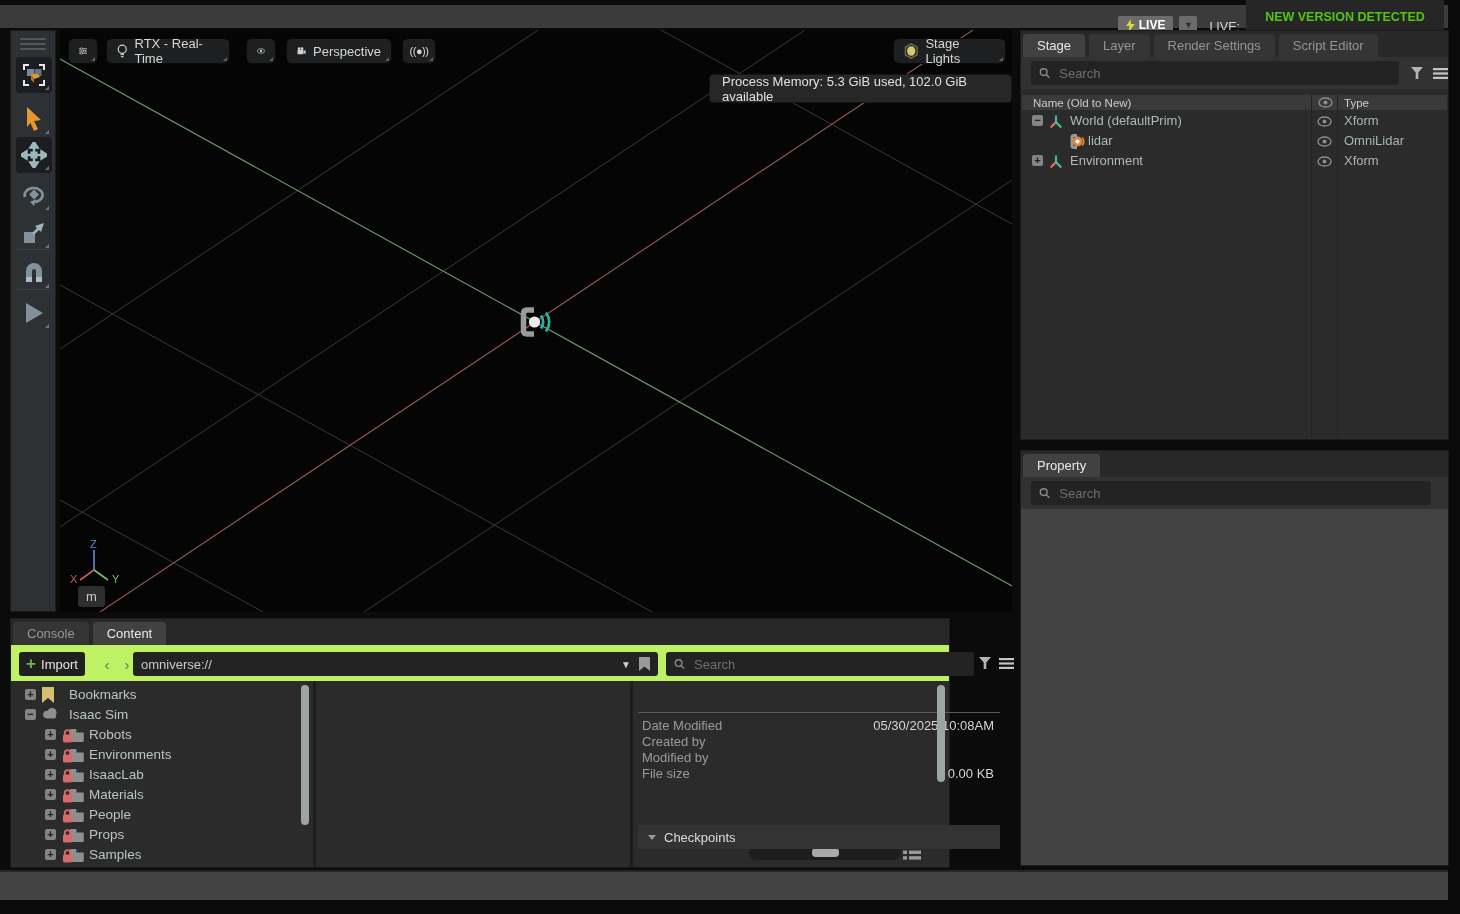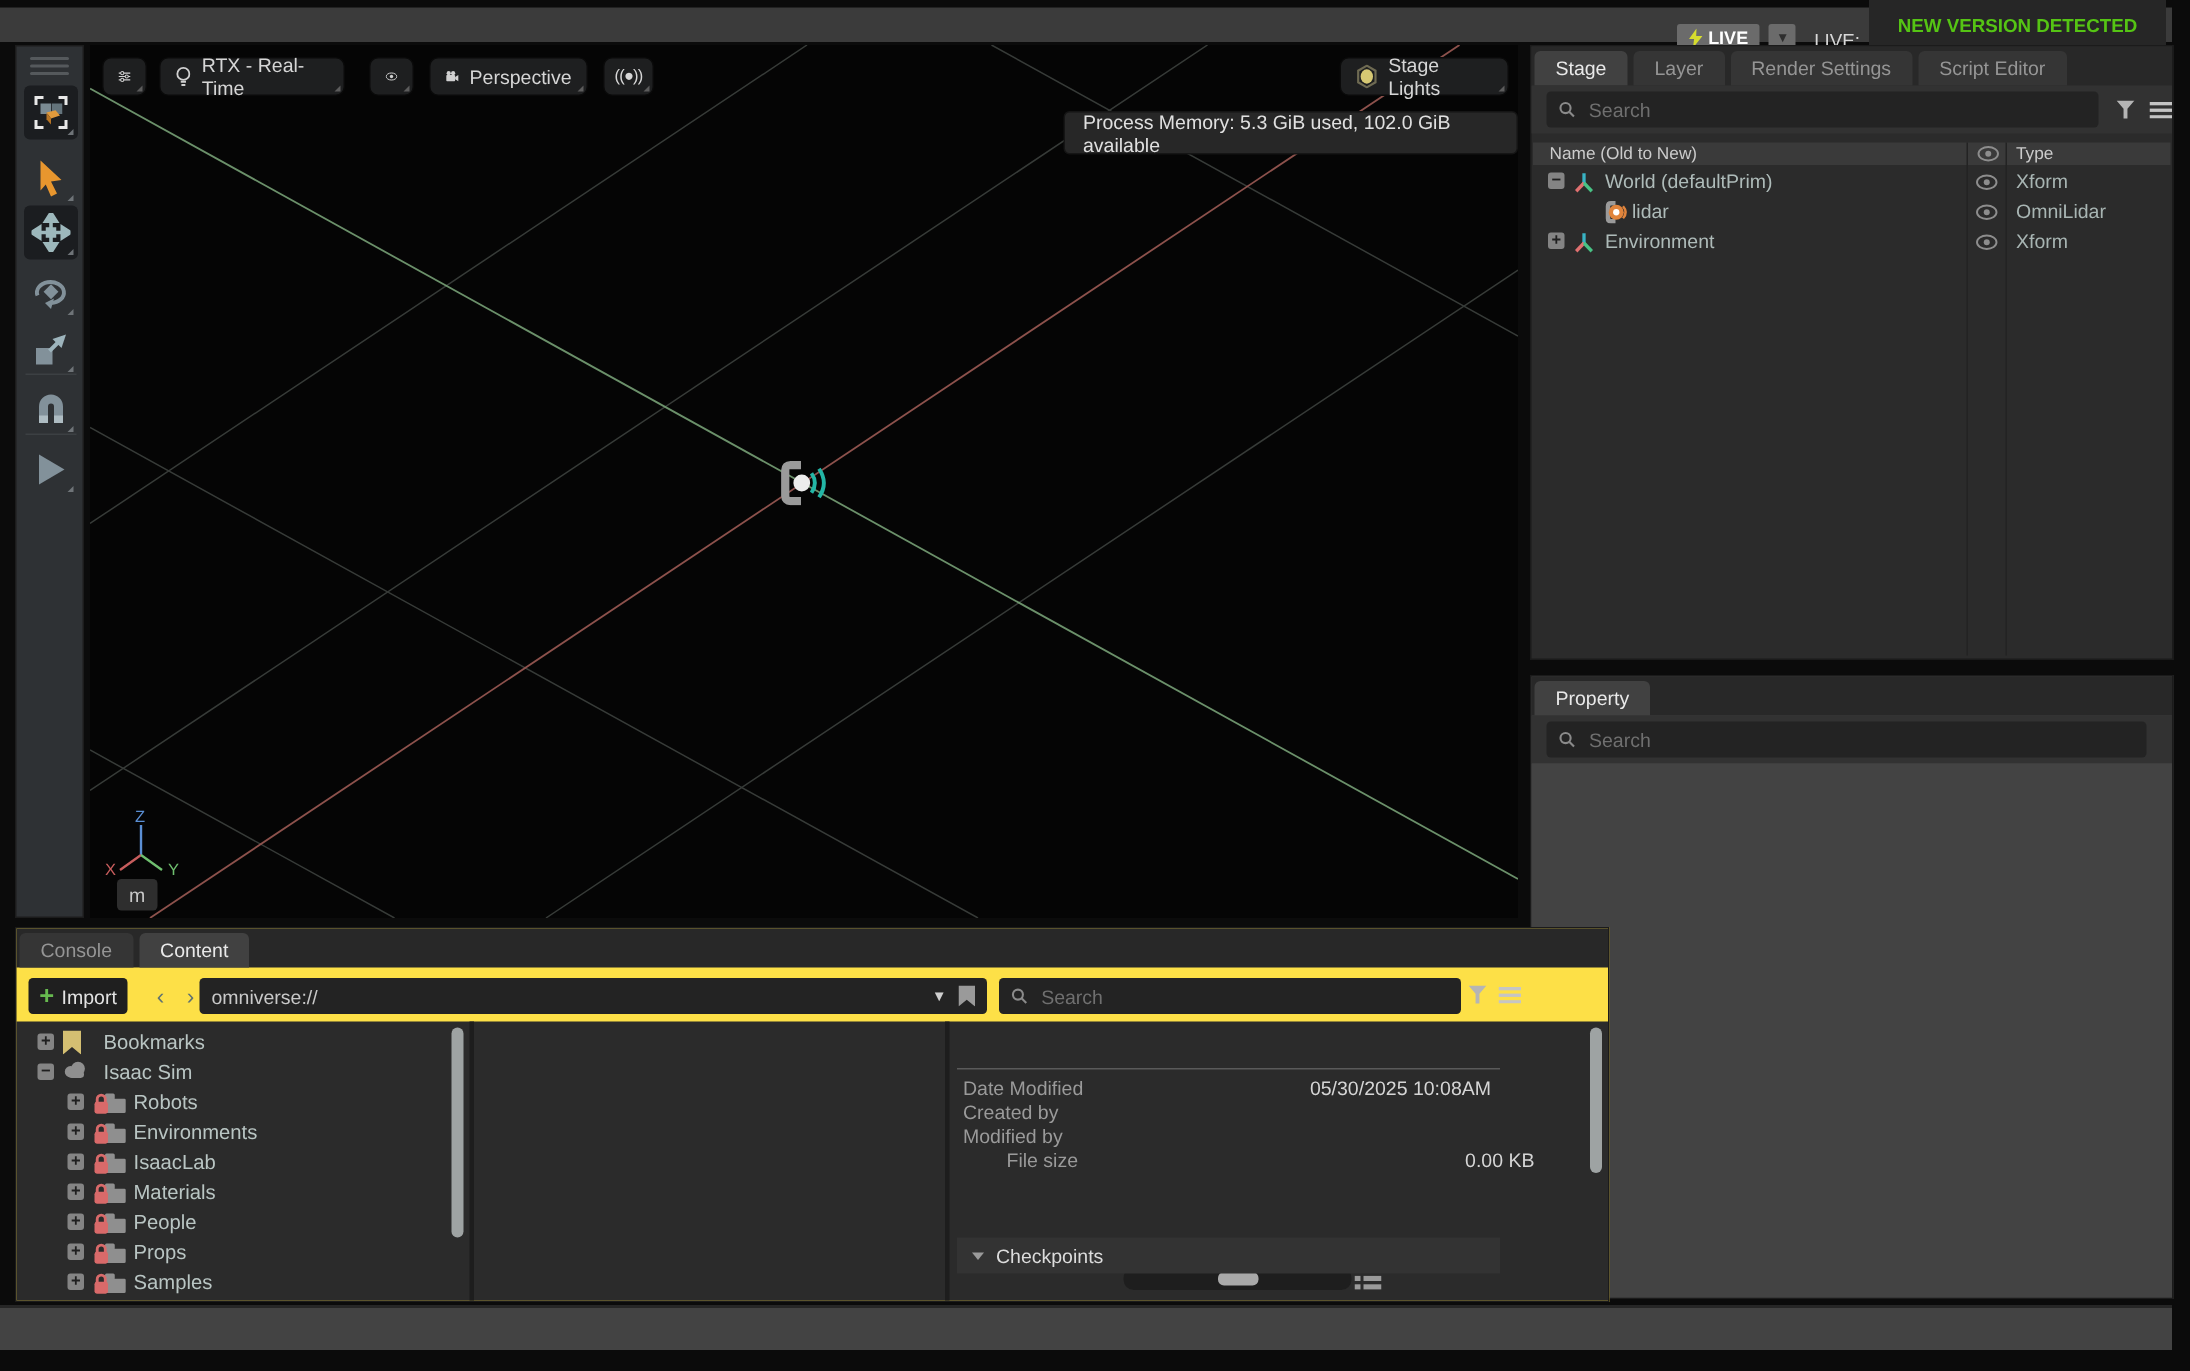--- a/index.html
+++ b/index.html
@@ -66,21 +66,21 @@
     color:#cbcbcb;font-size:11.5px;display:flex;align-items:center;}
   .col-div{position:absolute;top:64px;bottom:2px;width:1px;background:#232323;}
   .srow{position:absolute;left:1px;right:1px;height:20px;color:#aebbb9;font-size:13px;}
   .srow .expander, .crow .expander{position:absolute;width:11px;height:11px;background:#848484;border-radius:2px;
     color:#1f1f1f;font-size:11px;font-weight:bold;line-height:10px;text-align:center;top:4px;}
   .srow .sicon{position:absolute;top:3px;}
   .srow .sname{position:absolute;top:2px;white-space:nowrap;}
   .srow .seye{position:absolute;left:295px;top:5px;}
   .srow .stype{position:absolute;left:322px;top:2px;color:#a8b5b3;}
   
-  #content-panel{left:10px;top:618px;width:1063px;height:250px;background:#fde047;}
+  #content-panel{left:10px;top:618px;width:940px;height:250px;background:#bef264;}
   #content-toolbar{position:absolute;left:0;right:0;top:28px;height:34px;display:flex;align-items:center;}
   #import-button{position:absolute;left:8px;top:5px;width:66px;height:24px;background:#1f1f1f;border-radius:3px;
     display:flex;align-items:center;justify-content:center;gap:5px;color:#e3e3e3;font-size:13px;}
   #import-plus{color:#67b94f;font-size:17px;font-weight:bold;line-height:14px;}
   .navchev{position:absolute;top:5px;width:20px;height:24px;color:#5f7272;font-size:15px;display:flex;
     align-items:center;justify-content:center;}
   #address-bar{position:absolute;left:122px;top:5px;width:525px;height:24px;background:#232323;border-radius:3px;
     display:flex;align-items:center;color:#c9c9c9;font-size:13px;padding:0 8px;box-sizing:border-box;gap:8px;}
   #address-value{flex:1;}
   #address-dropdown{color:#cfcfcf;font-size:10px;}
@@ -579,21 +579,21 @@
         </g>
           </svg>
       </span>
     </div>
     <div id="details-pane">
       <div style="position:absolute;left:2px;top:31px;width:362px;height:1px;background:#5a5a5a"></div>
       <div id="detail-fields">
           <div class="dfield" style="top: 37px;"><span>Date Modified</span><span class="dval">05/30/2025 10:08AM</span></div>
           <div class="dfield" style="top: 53px;"><span>Created by</span><span class="dval"></span></div>
           <div class="dfield" style="top: 69px;"><span>Modified by</span><span class="dval"></span></div>
-          <div class="dfield" style="top: 85px; margin-left: 29px;"><span>File size</span><span class="dval">0.00 KB</span></div>
+          <div class="dfield" style="top: 85px;"><span>File size</span><span class="dval">0.00 KB</span></div>
         </div>
       <div class="dsection" style="top:144px">
         <span class="tri-down"></span>
         <span>Checkpoints</span>
       </div>
       <div class="vscroll" style="right:4px;top:4px;height:97px"></div>
     </div>
   </div>
 </section>
 

